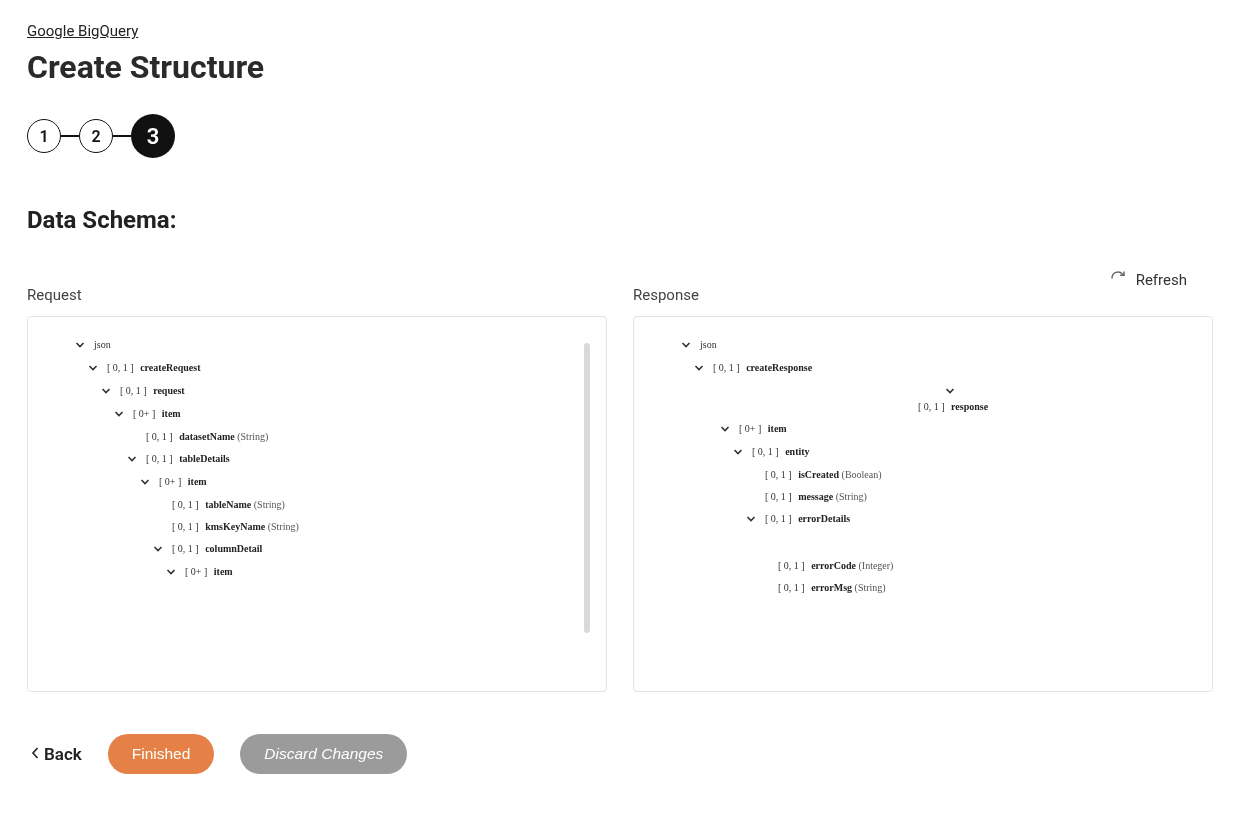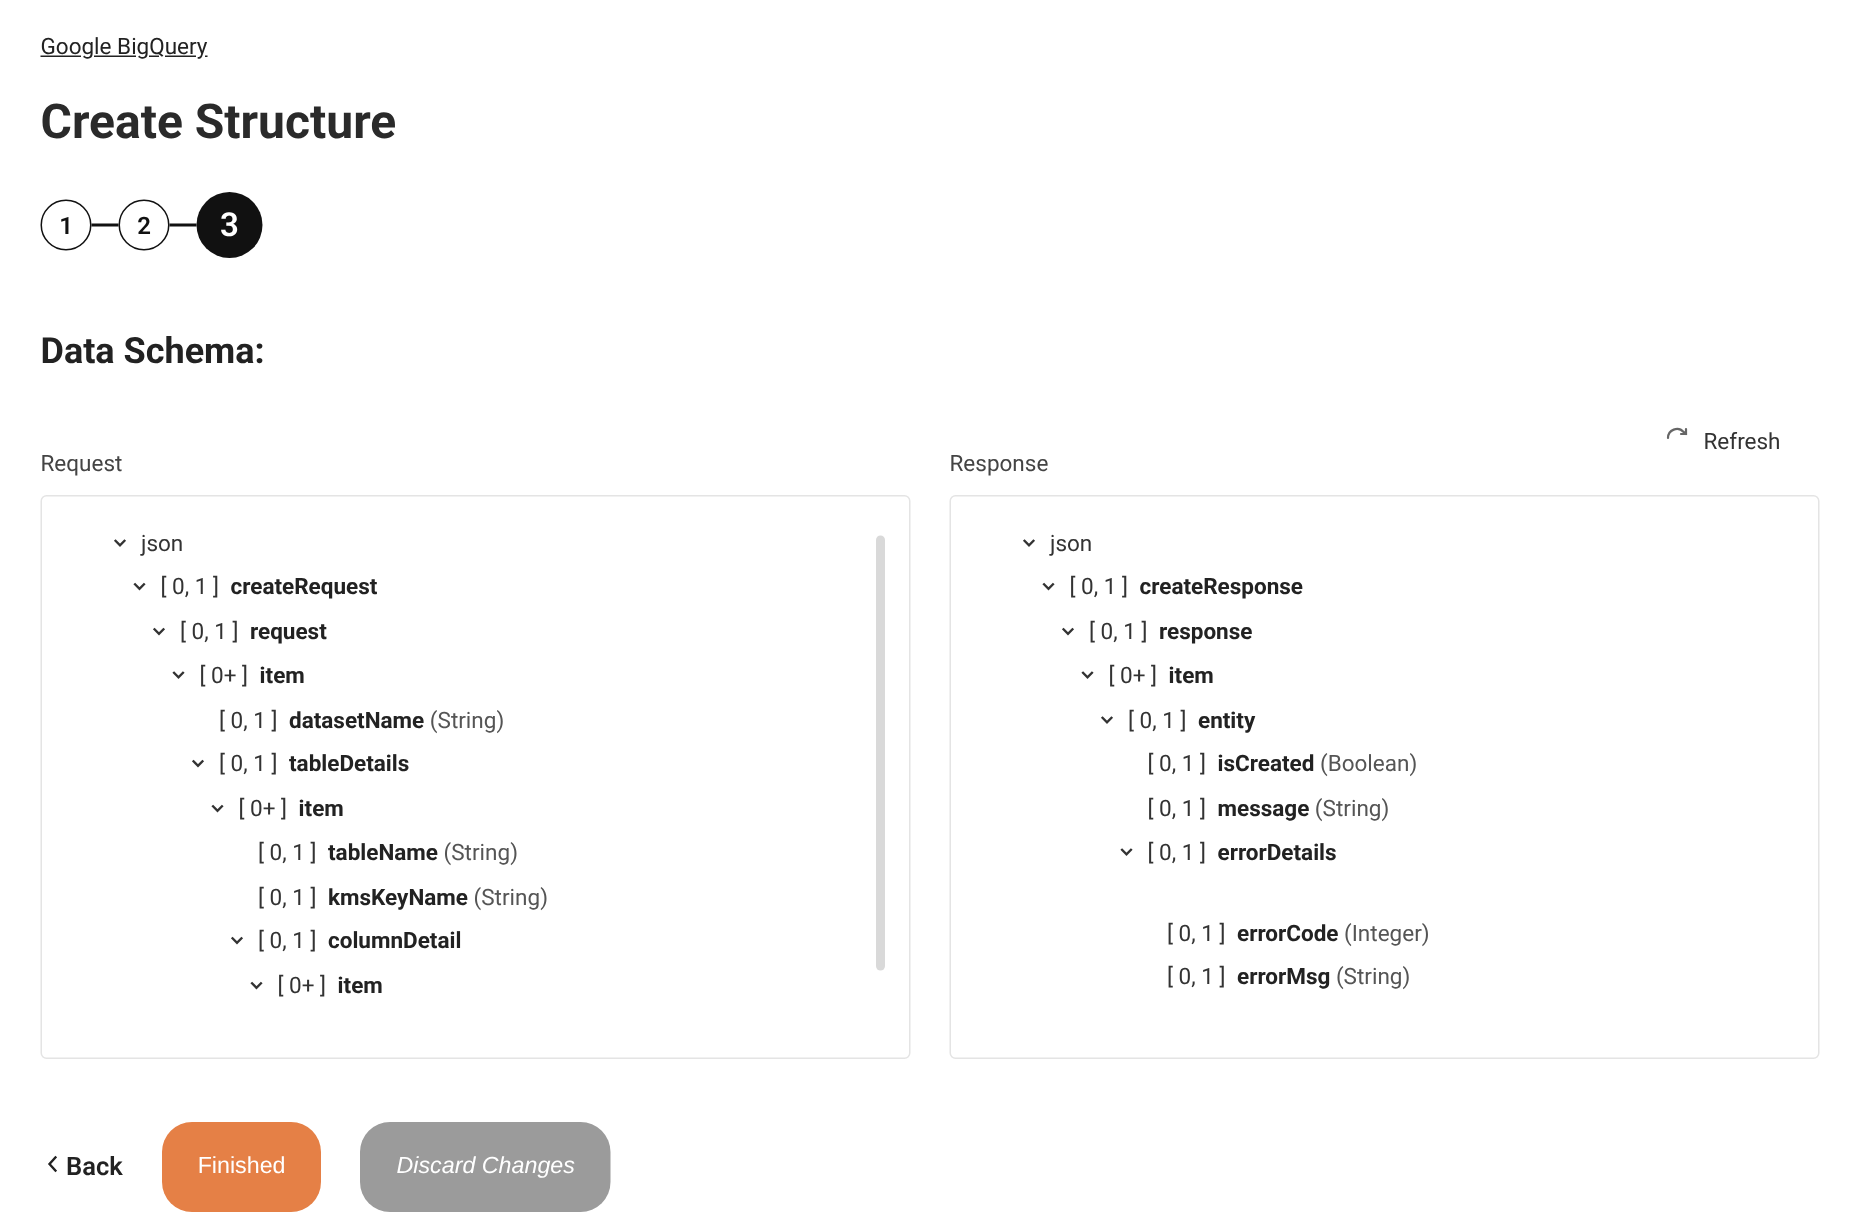--- a/index.html
+++ b/index.html
@@ -9,21 +9,21 @@
     color: #222;
     width: 1240px;
     padding: 20px 27px;
   }
   .breadcrumb {
     font-size: 15px;
     text-decoration: underline;
     color: #222;
     cursor: pointer;
     display: inline-block;
-    margin-bottom: 22px;
+    margin-bottom: 8px;
     margin-top: 2px;
   }
   h1.page-title {
     font-size: 32px;
     font-weight: 700;
     color: #2a2a2a;
     margin-bottom: 28px;
   }
   .steps {
     display: flex;
@@ -107,24 +107,25 @@
     top: 26px;
     right: 16px;
     width: 6px;
     height: 290px;
     background: #d9d9d9;
     border-radius: 3px;
   }
   .tree-node {
     display: flex;
     align-items: center;
-    font-size: 15px;
+    font-size: 10px;
     line-height: 1.5;
     padding: 3.5px 0;
     white-space: nowrap;
+    font-family: Liberation Serif, serif;
   }
   .chev {
     width: 16px; height: 16px;
     flex-shrink: 0;
     margin-right: 6px;
     display: inline-flex;
     align-items: center;
     justify-content: center;
     cursor: pointer;
   }
@@ -150,21 +151,21 @@
     align-items: center;
     gap: 4px;
     font-size: 17px;
     font-weight: 600;
     color: #222;
     cursor: pointer;
   }
   .btn {
     border: none;
     border-radius: 20px;
-    padding: 21px 24px;
+    padding: 11px 24px;
     font-size: 15.5px;
     font-weight: 500;
     cursor: pointer;
   }
   .btn-primary {
     background: #e58046;
     color: #fff;
   }
   .btn-secondary {
     background: #9b9b9b;
@@ -298,21 +299,21 @@
           <span class="row-content"><span class="root-label">json</span></span>
         </div>
         <div class="tree-node" style="padding-left: 47px;">
           <span class="chev">
             <svg width="12" height="12" viewBox="0 0 12 12" fill="none" stroke="#333" stroke-width="1.6">
               <path d="M2.5 4 L6 7.5 L9.5 4"></path>
             </svg>
           </span>
           <span class="row-content"><span class="card">[ 0, 1 ] </span><span class="fieldname">createResponse</span></span>
         </div>
-        <div class="tree-node" style="padding-left: 60px;">
+        <div class="tree-node" style="padding-left: 60px; flex-direction: column;">
           <span class="chev">
             <svg width="12" height="12" viewBox="0 0 12 12" fill="none" stroke="#333" stroke-width="1.6">
               <path d="M2.5 4 L6 7.5 L9.5 4"></path>
             </svg>
           </span>
           <span class="row-content"><span class="card">[ 0, 1 ] </span><span class="fieldname">response</span></span>
         </div>
         <div class="tree-node" style="padding-left: 73px;">
           <span class="chev">
             <svg width="12" height="12" viewBox="0 0 12 12" fill="none" stroke="#333" stroke-width="1.6">

